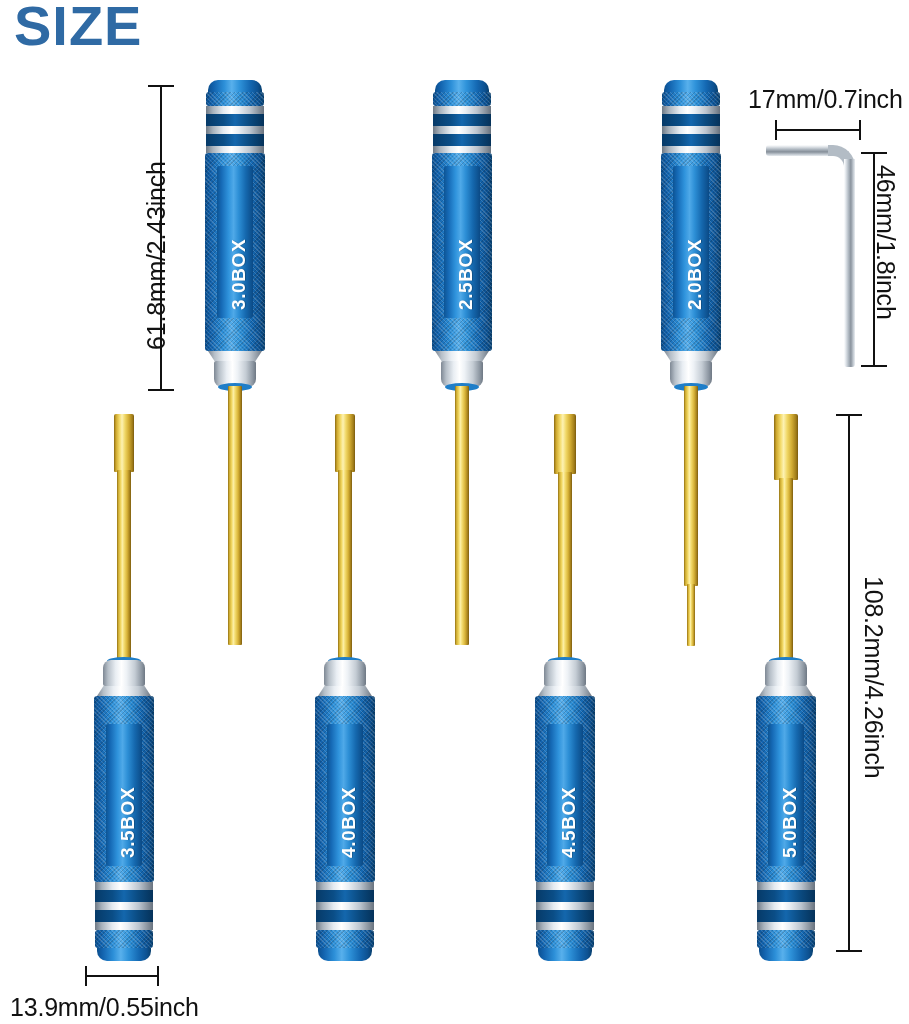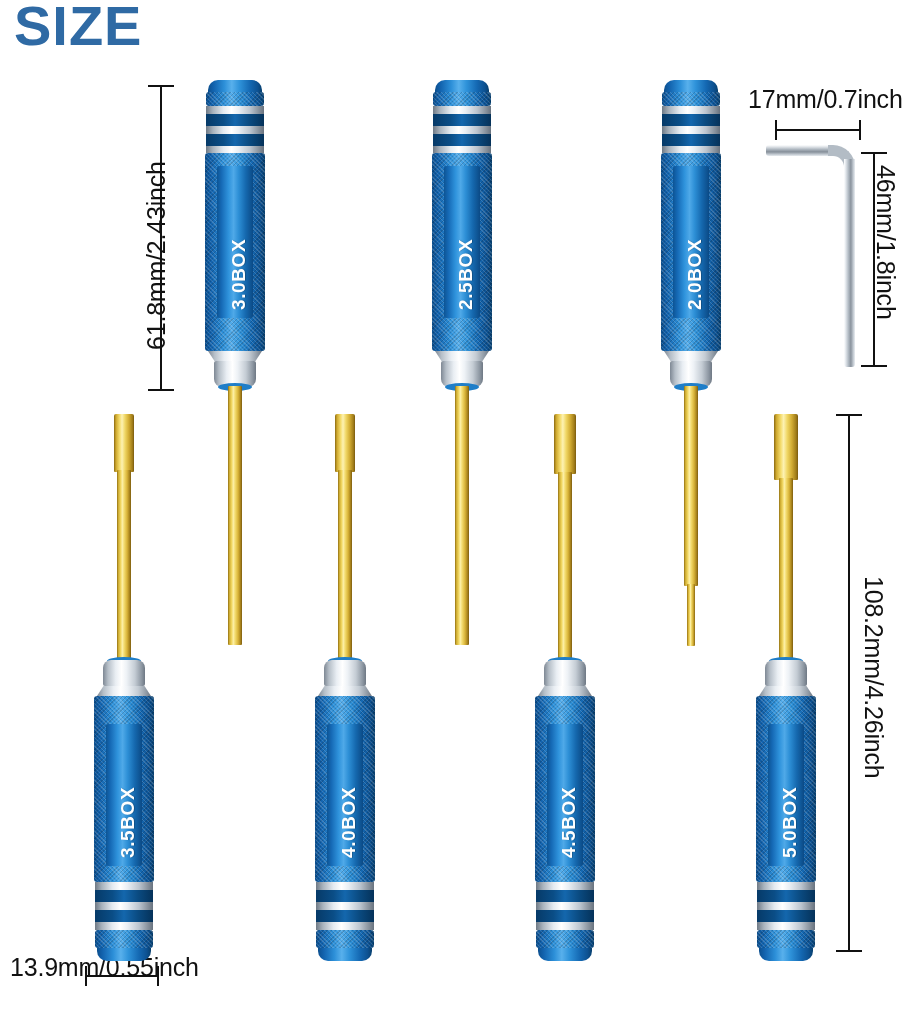--- a/index.html
+++ b/index.html
@@ -258,21 +258,21 @@
     <div class="dim-line-v" style="left:848px; top:414px; height:538px;"></div>
     <div class="cap-h" style="left:836px; top:414px; width:26px;"></div>
     <div class="cap-h" style="left:836px; top:950px; width:26px;"></div>
     <div class="dim-text rot-cw" style="left:888px; top:576px;">108.2mm/4.26inch</div>
   </div>
 
   <div>
     <div class="dim-line-h" style="left:85px; top:975px; width:74px;"></div>
     <div class="cap-v" style="left:85px; top:966px; height:20px;"></div>
     <div class="cap-v" style="left:157px; top:966px; height:20px;"></div>
-    <div class="dim-text" style="left:10px; top:953px;">13.9mm/0.55inch</div>
+    <div class="dim-text" style="left:10px; top:993px;">13.9mm/0.55inch</div>
   </div>
 
   <div class="driver" style="left:196px; top:80px; width:78px; height:570px;">
     <div class="body-top-cap" style="left:12px; top:0px; width:54px; height:14px; border-radius:10px 10px 0 0;"></div>
     <div class="body-blue" style="left:10px; top:12px; width:58px; height:14px; border-radius:3px;"></div>
     <div class="ring-silver" style="left:10px; top:26px; width:58px; height:8px;"></div>
     <div class="ring-groove" style="left:10px; top:34px; width:58px; height:12px;"></div>
     <div class="ring-silver" style="left:10px; top:46px; width:58px; height:8px;"></div>
     <div class="ring-groove" style="left:10px; top:54px; width:58px; height:12px;"></div>
     <div class="ring-silver" style="left:10px; top:66px; width:58px; height:7px;"></div>

